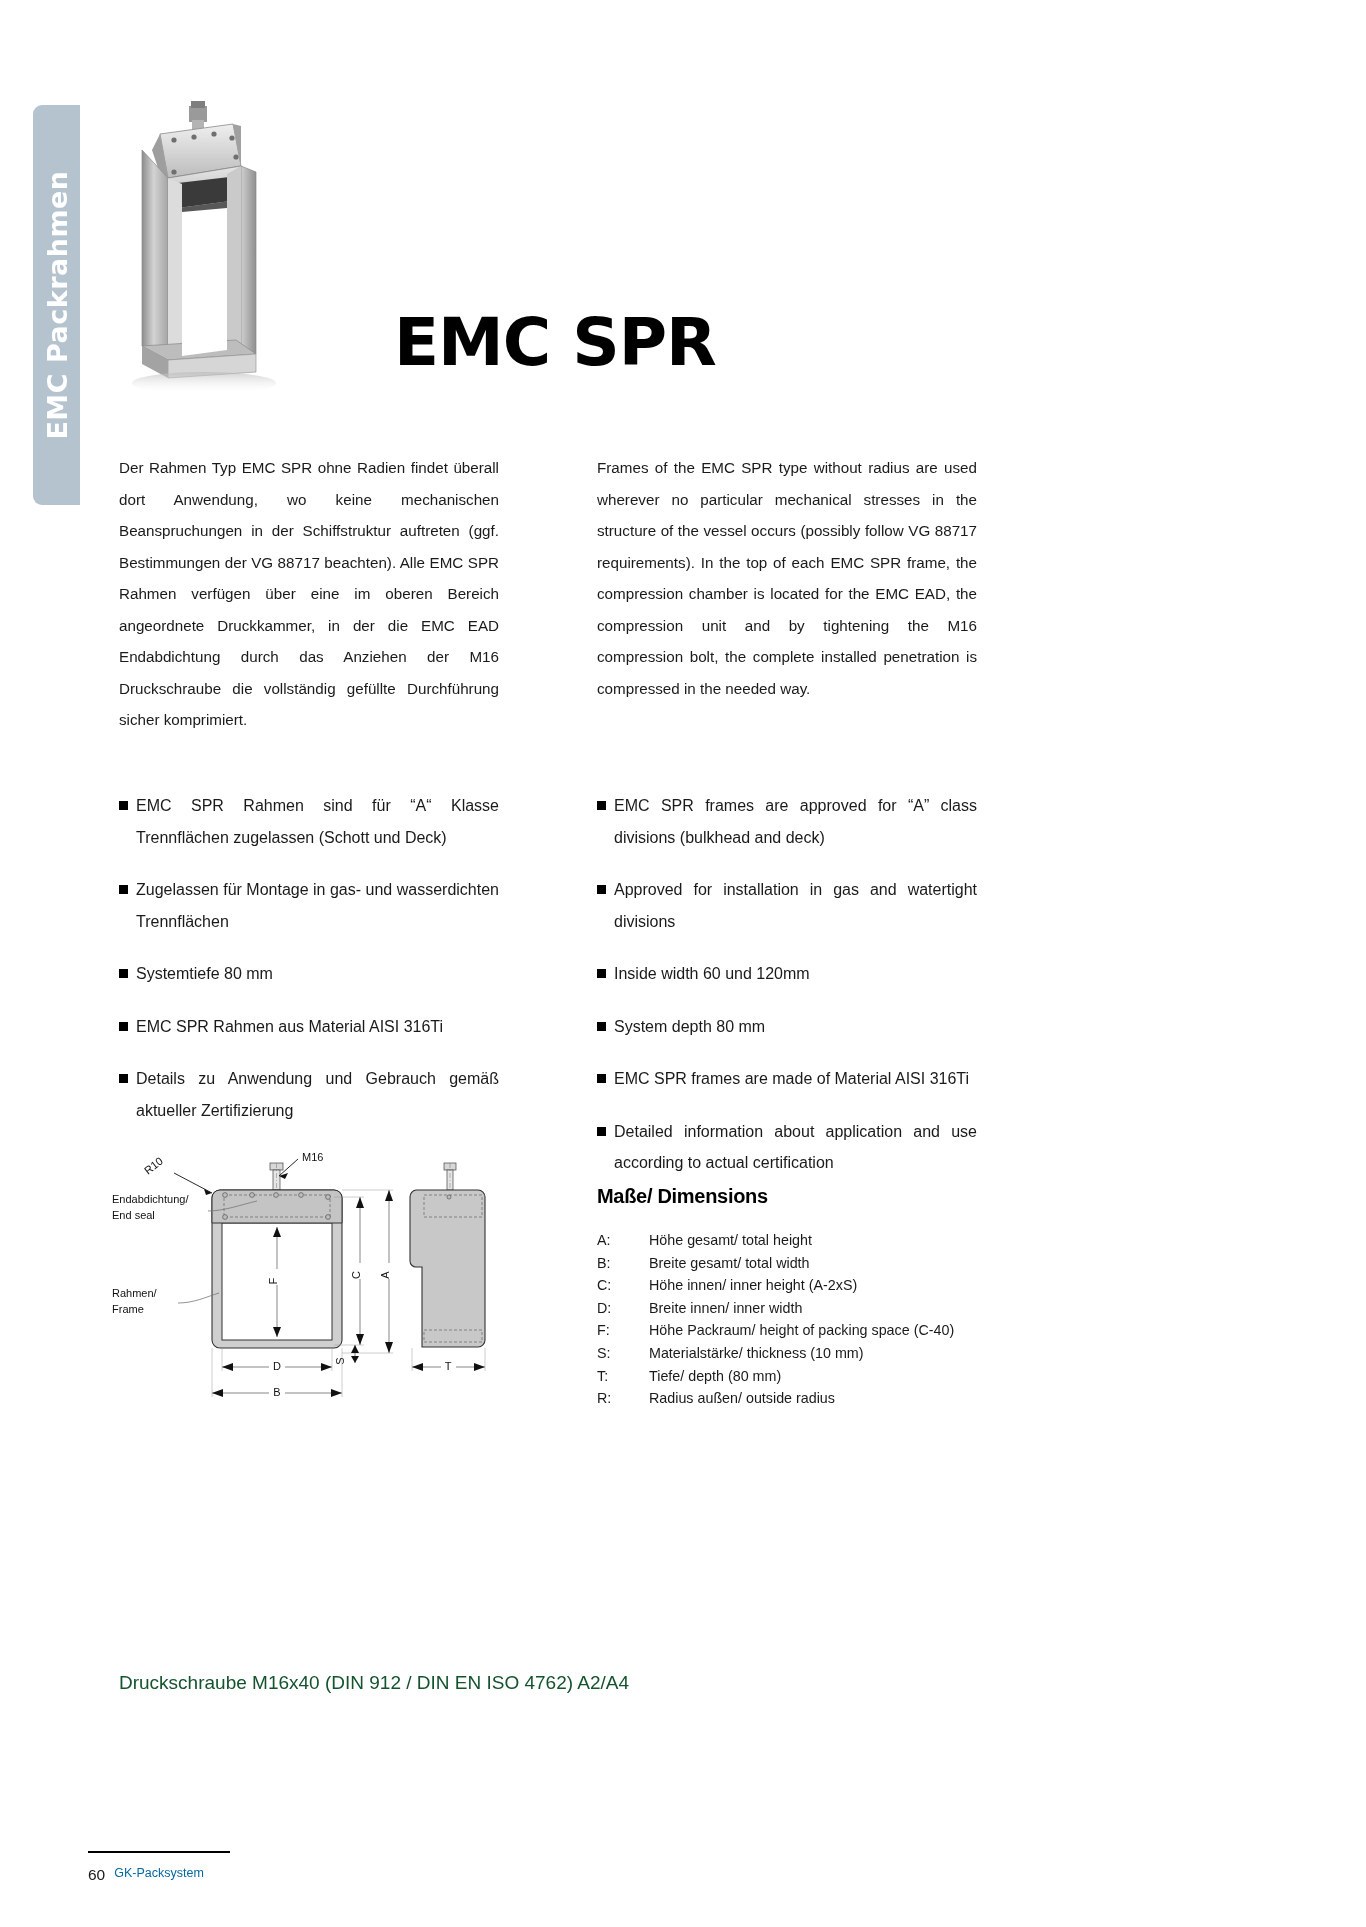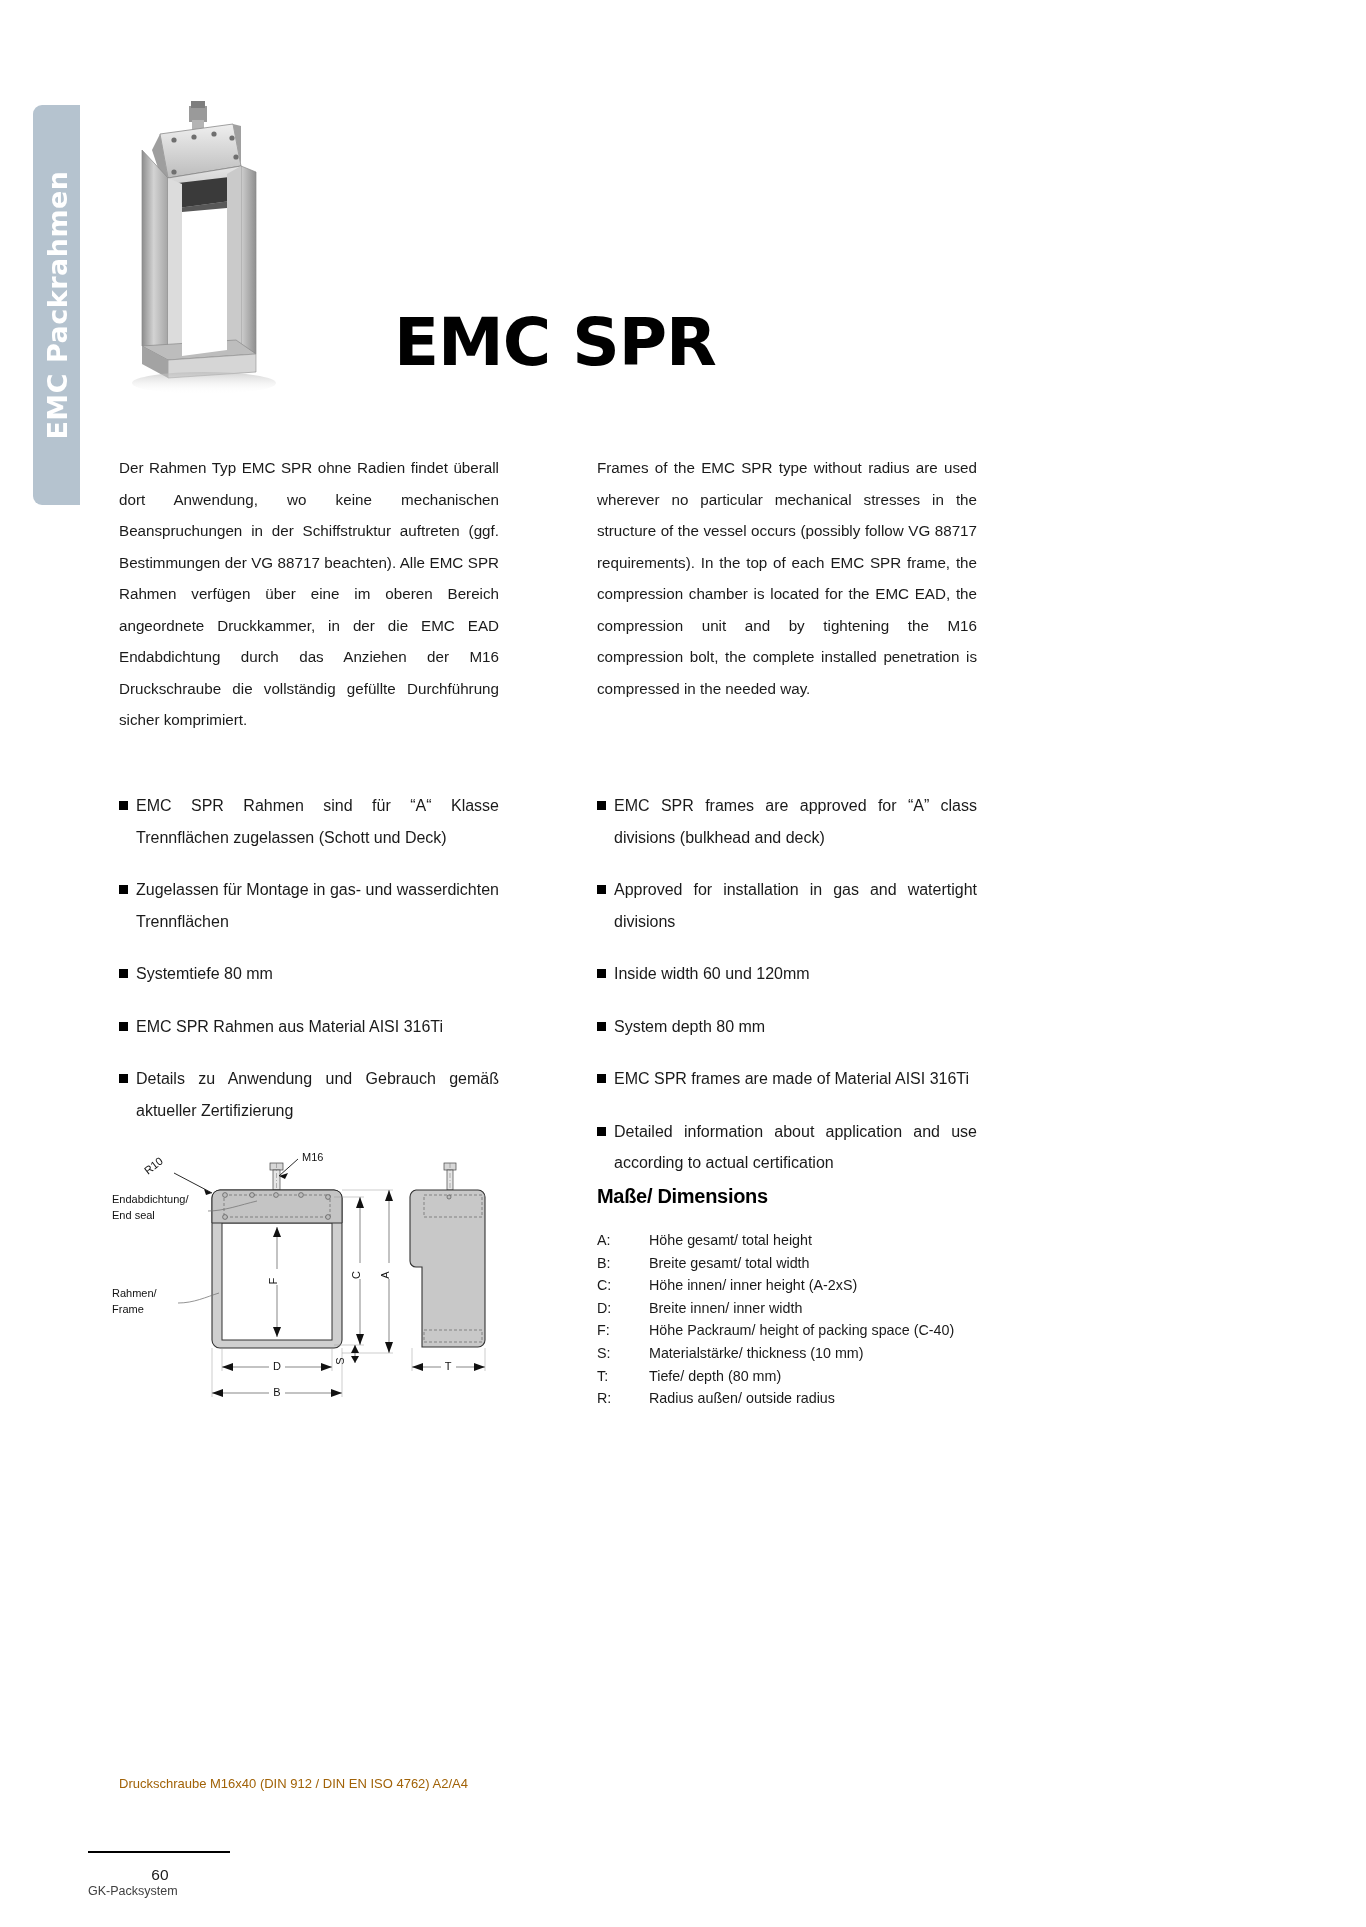--- a/index.html
+++ b/index.html
@@ -96,34 +96,34 @@
   }
   .dims-row { display: flex; font-size: 14.3px; line-height: 22.6px; color: #1a1a1a; }
   .dims-key { width: 52px; flex: none; }
   .dims-val { flex: 1; }
 
   
   .drawing { position: absolute; left: 112px; top: 1145px; width: 470px; height: 270px; }
   .drawing svg { display: block; }
   .caption {
     position: absolute;
-    left: 119px; top: 1776px;
-    font-size: 13px;
-    color: #a16207;
+    left: 119px; top: 1672px;
+    font-size: 19px;
+    color: #14532d;
   }
 
   
   .footer-rule {
     position: absolute;
     left: 88px; top: 1851px;
     width: 142px; height: 2px; background: #000;
   }
-  .footer { position: absolute; left: 88px; top: 1866px; display: flex; align-items: flex-end; flex-direction: column; }
+  .footer { position: absolute; left: 88px; top: 1866px; display: flex; align-items: flex-start; }
   .footer-page { font-size: 15.5px; color: #1a1a1a; margin-right: 9px; }
-  .footer-brand { font-size: 12.5px; color: #404040; }
+  .footer-brand { font-size: 12.5px; color: #0369a1; }
 </style>
 </head>
 <body>
 
 <div class="page">
 
   <div class="side-tab">
     <span class="side-tab-label">EMC Packrahmen</span>
   </div>
 

